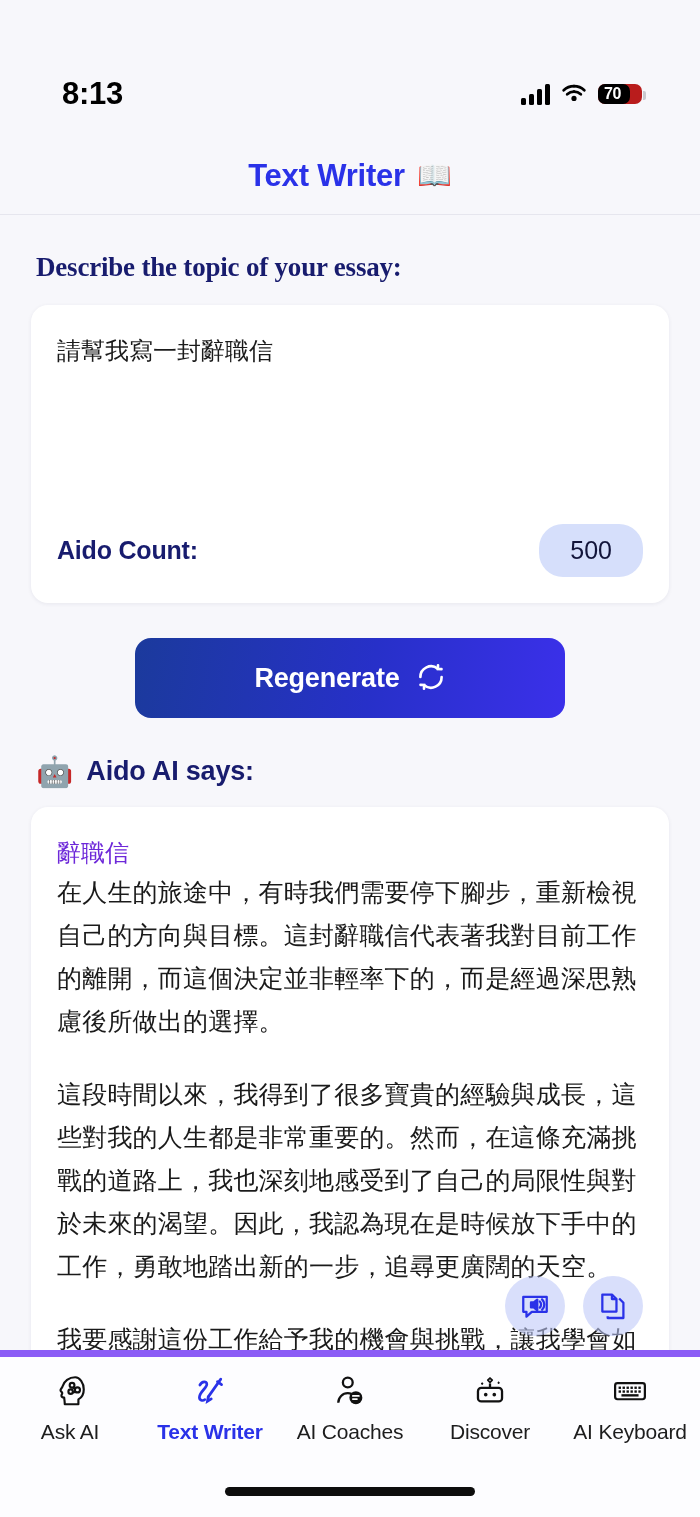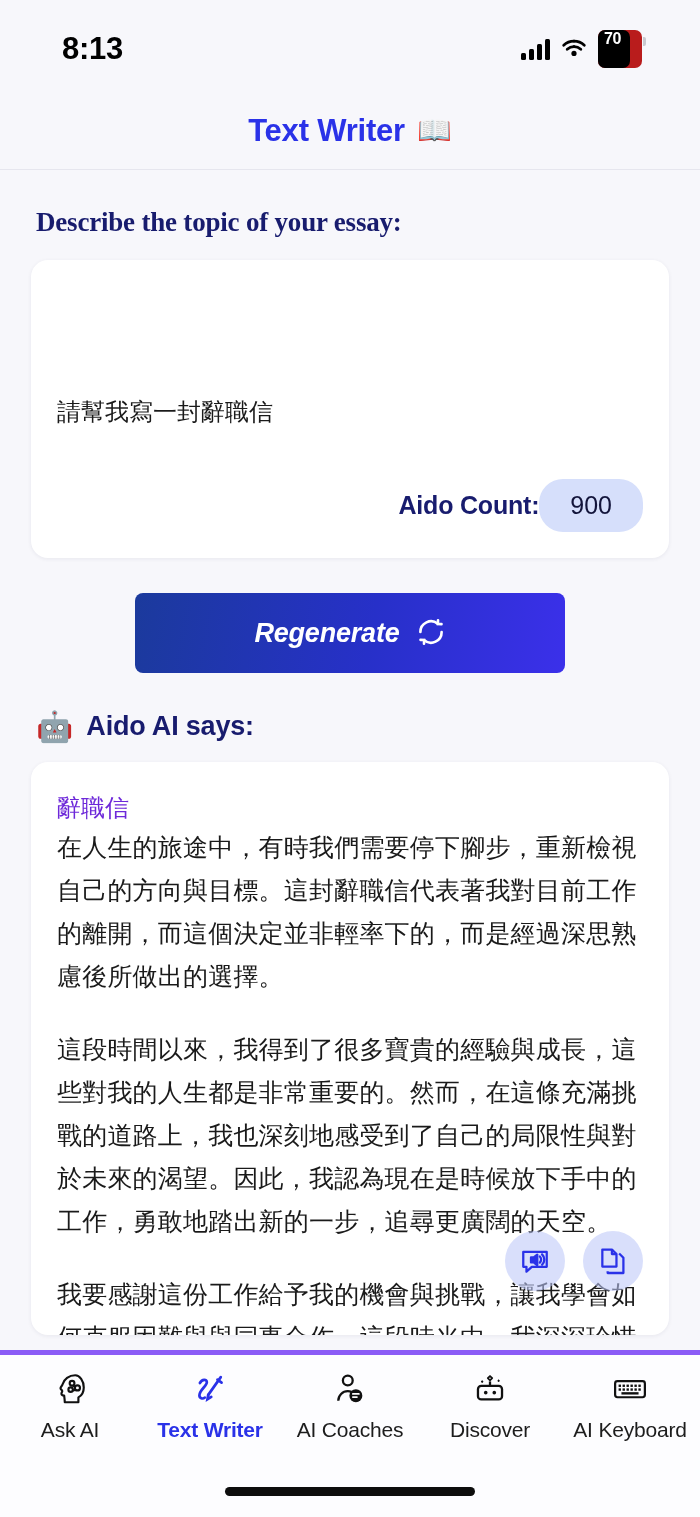--- a/index.html
+++ b/index.html
@@ -23,20 +23,21 @@
 
   
   .status-bar {
     height: 92px;
     flex: 0 0 92px;
     display: flex;
     align-items: center;
     justify-content: space-between;
     padding: 0 58px 0 62px;
     background: #f7f7fb;
+    margin-top: 45px;
   }
   .status-time {
     font-size: 31px;
     font-weight: 600;
     color: #000;
     letter-spacing: -0.3px;
     padding-top: 6px;
   }
   .status-icons {
     display: flex;
@@ -47,24 +48,25 @@
   .sig-bars { display: flex; align-items: flex-end; gap: 3px; height: 21px; }
   .sig-bars i { display: block; width: 5px; background: #000; border-radius: 1.5px; }
   .sig-bars i:nth-child(1) { height: 7px; }
   .sig-bars i:nth-child(2) { height: 11px; }
   .sig-bars i:nth-child(3) { height: 16px; }
   .sig-bars i:nth-child(4) { height: 21px; }
 
   .battery {
     position: relative;
     width: 44px;
-    height: 38px;
+    height: 20px;
     border-radius: 7px;
     background: #b91c1c;
     display: flex;
+    align-items: center;
     overflow: visible;
   }
   .battery .fill {
     position: absolute;
     left: 0; top: 0; bottom: 0;
     width: 72%;
     background: #000;
     border-radius: 7px;
   }
   .battery .pct {
@@ -123,22 +125,21 @@
     background: #ffffff;
     border-radius: 17px;
     box-shadow: 0 1px 4px rgba(30,30,70,0.07);
   }
 
   
   .prompt-card {
     padding: 28px 26px 22px 26px;
     min-height: 298px;
     display: flex;
-    flex-direction: row;
-    align-items: center;
+    flex-direction: column;
   }
   .prompt-text {
     font-size: 24px;
     color: #1a1a1a;
     line-height: 1.5;
     flex: 1 1 auto;
   }
   .wordcount-row {
     display: flex;
     align-items: center;
@@ -165,29 +166,28 @@
   
   .regen-wrap {
     display: flex;
     justify-content: center;
     margin-top: 35px;
   }
   .regen-btn {
     width: 430px;
     height: 80px;
     border: none;
-    border-radius: 8px;
+    border-radius: 16px;
     background: linear-gradient(100deg, #1b3a9c 0%, #2730c9 55%, #3b30ea 100%);
     color: #fff;
     display: flex;
     align-items: center;
     justify-content: center;
     gap: 16px;
     cursor: pointer;
-    font-style: italic;
   }
   .regen-label {
     font-size: 27px;
     font-weight: 700;
     letter-spacing: -0.2px;
   }
 
   
   .ai-says {
     display: flex;
@@ -239,21 +239,21 @@
     display: flex;
     align-items: center;
     justify-content: center;
     cursor: pointer;
   }
 
   
   .tab-bar {
     flex: 0 0 115px;
     background: #fdfdff;
-    border-top: 5px solid #8b5cf6;
+    border-top: 7px solid #8b5cf6;
     display: flex;
     align-items: flex-start;
     padding-top: 14px;
   }
   .tab-item {
     flex: 1 1 0;
     display: flex;
     flex-direction: column;
     align-items: center;
     gap: 9px;
@@ -318,21 +318,21 @@
   </div>
 
   <div class="body-scroll">
 
     <div class="section-label">Describe the topic of your essay:</div>
 
     <div class="card prompt-card">
       <div class="prompt-text" placeholder="Describe the topic of your essay">請幫我寫一封辭職信</div>
       <div class="wordcount-row">
         <span class="wordcount-label">Aido Count:</span>
-        <span class="wordcount-pill">900</span>
+        <span class="wordcount-pill">500</span>
       </div>
     </div>
 
     <div class="regen-wrap">
       <button class="regen-btn">
         <span class="regen-label">Regenerate</span>
         <span>
           <svg width="30" height="30" viewBox="0 0 24 24" fill="none" stroke="#fff" stroke-width="2.1" stroke-linecap="round">
             <path d="M20.5 12a8.5 8.5 0 0 1-13.9 6.6"></path>
             <path d="M3.5 12A8.5 8.5 0 0 1 17.4 5.4"></path>

